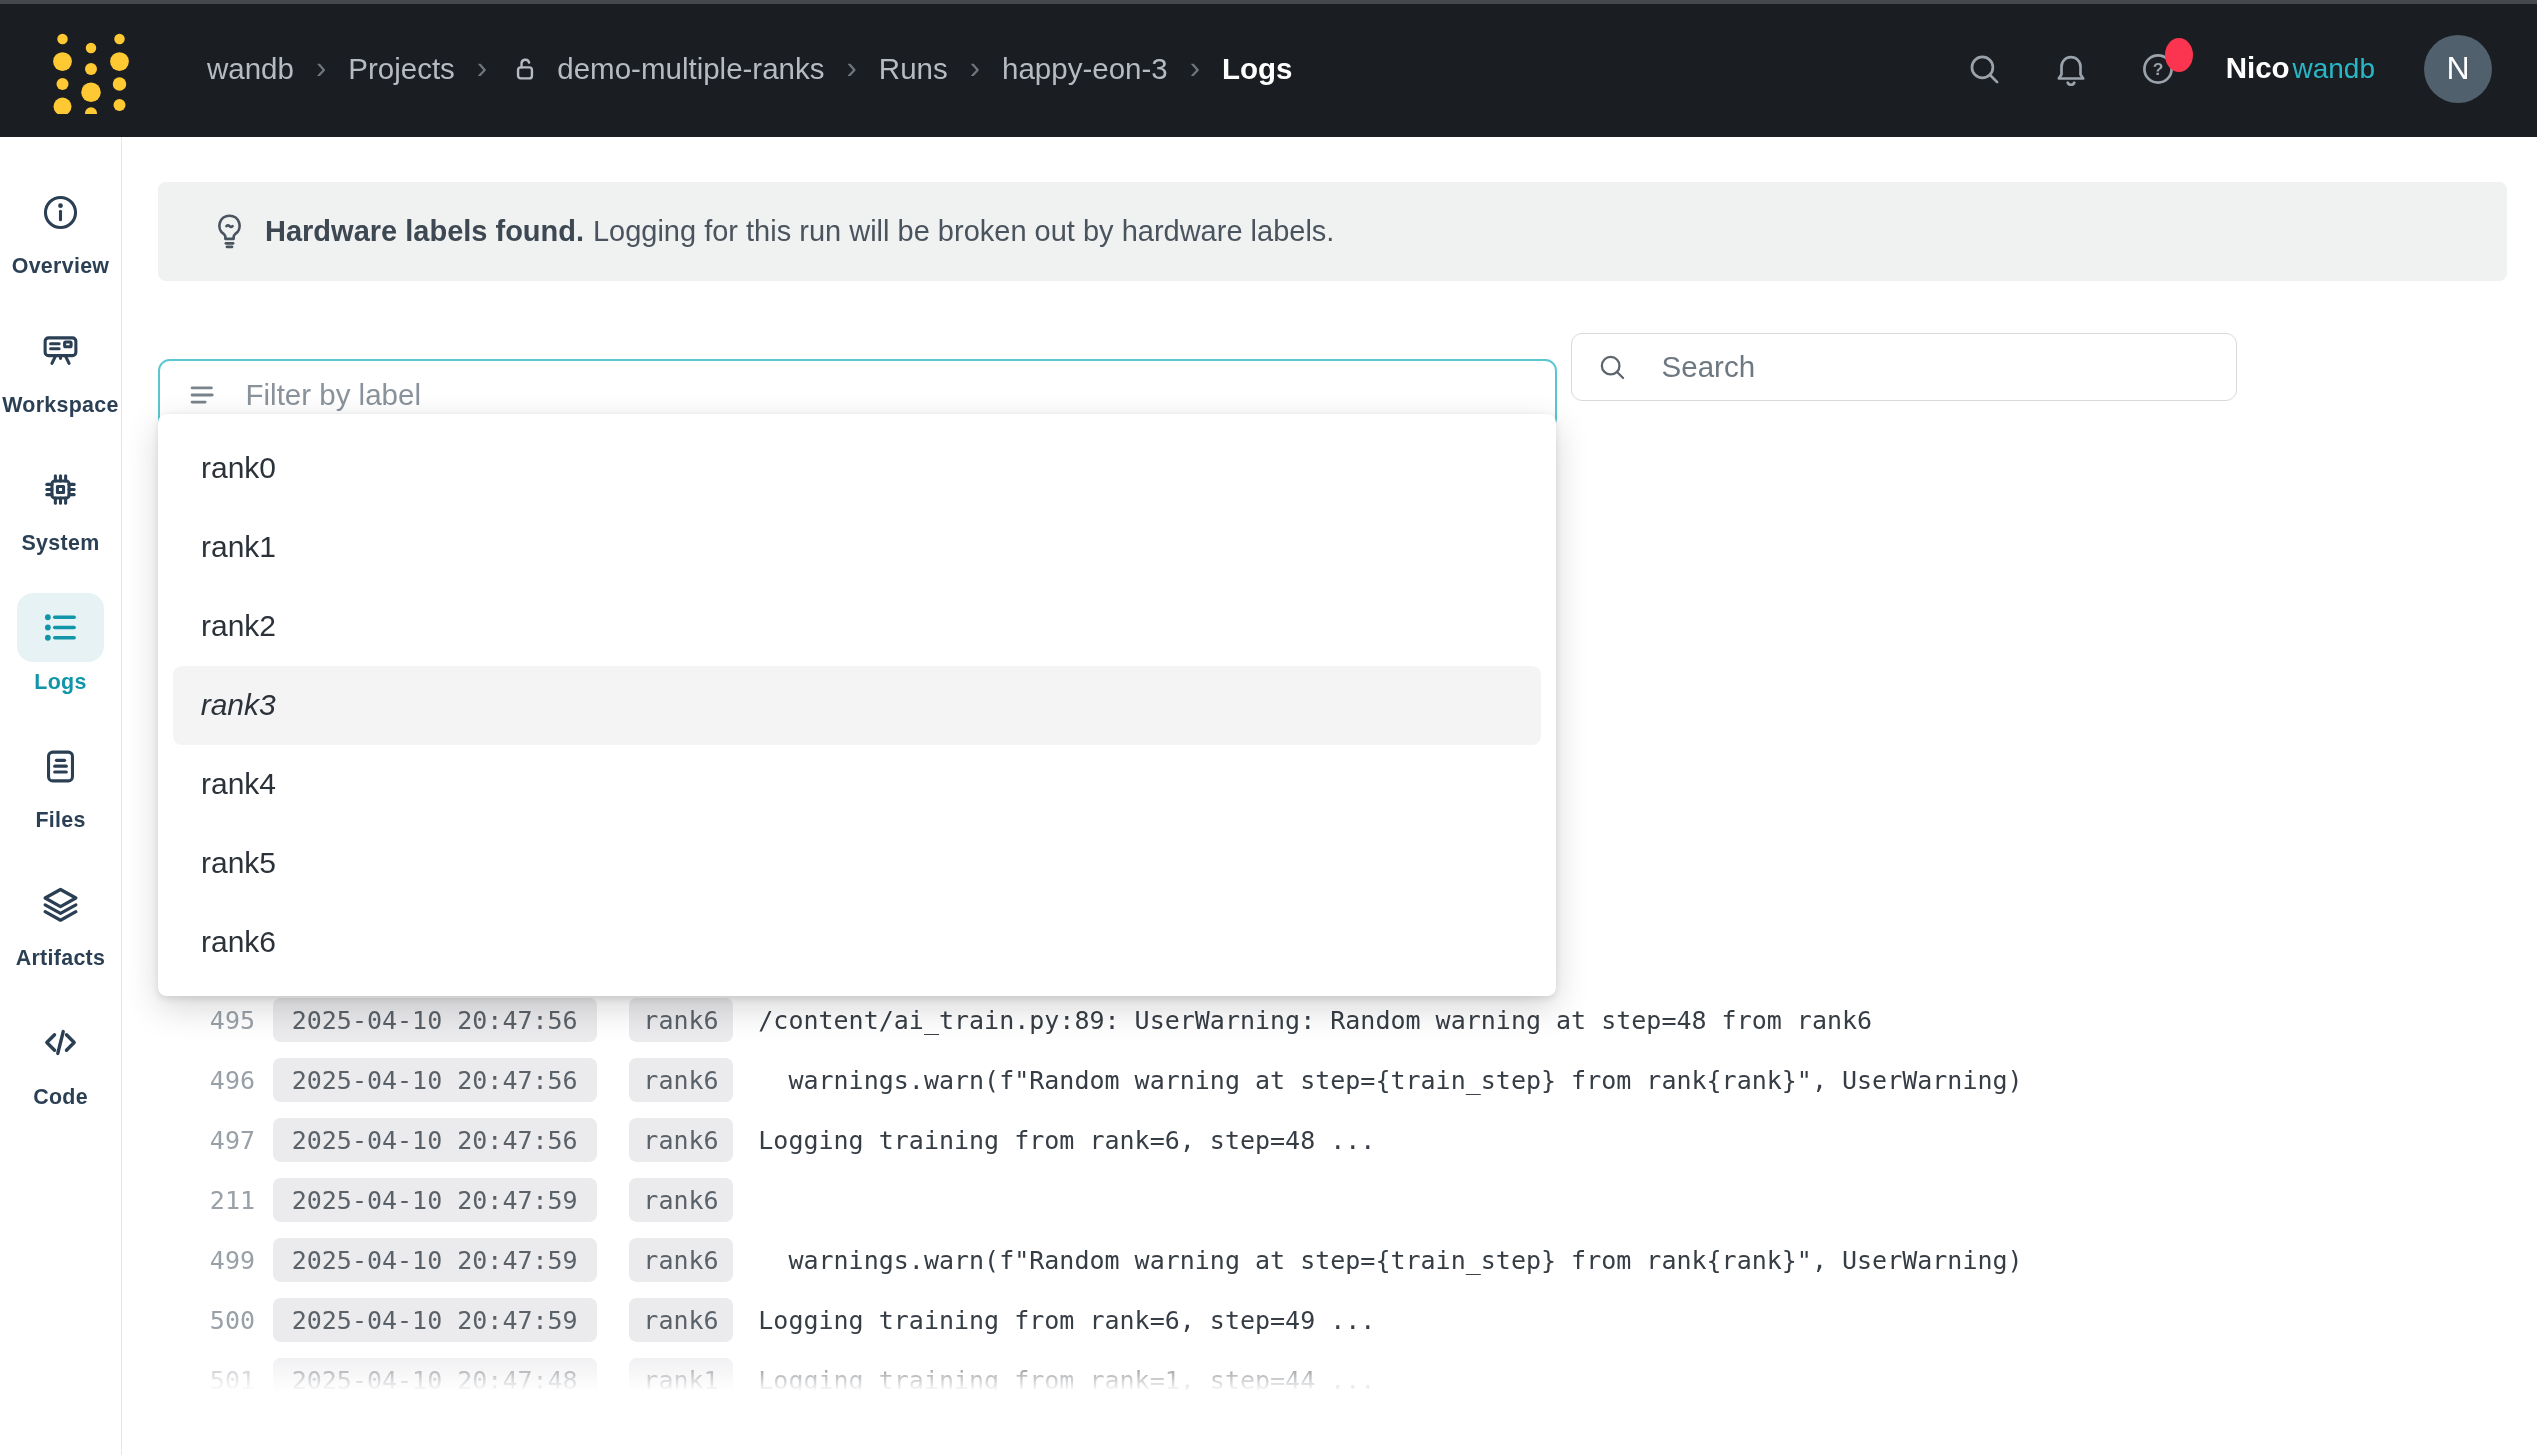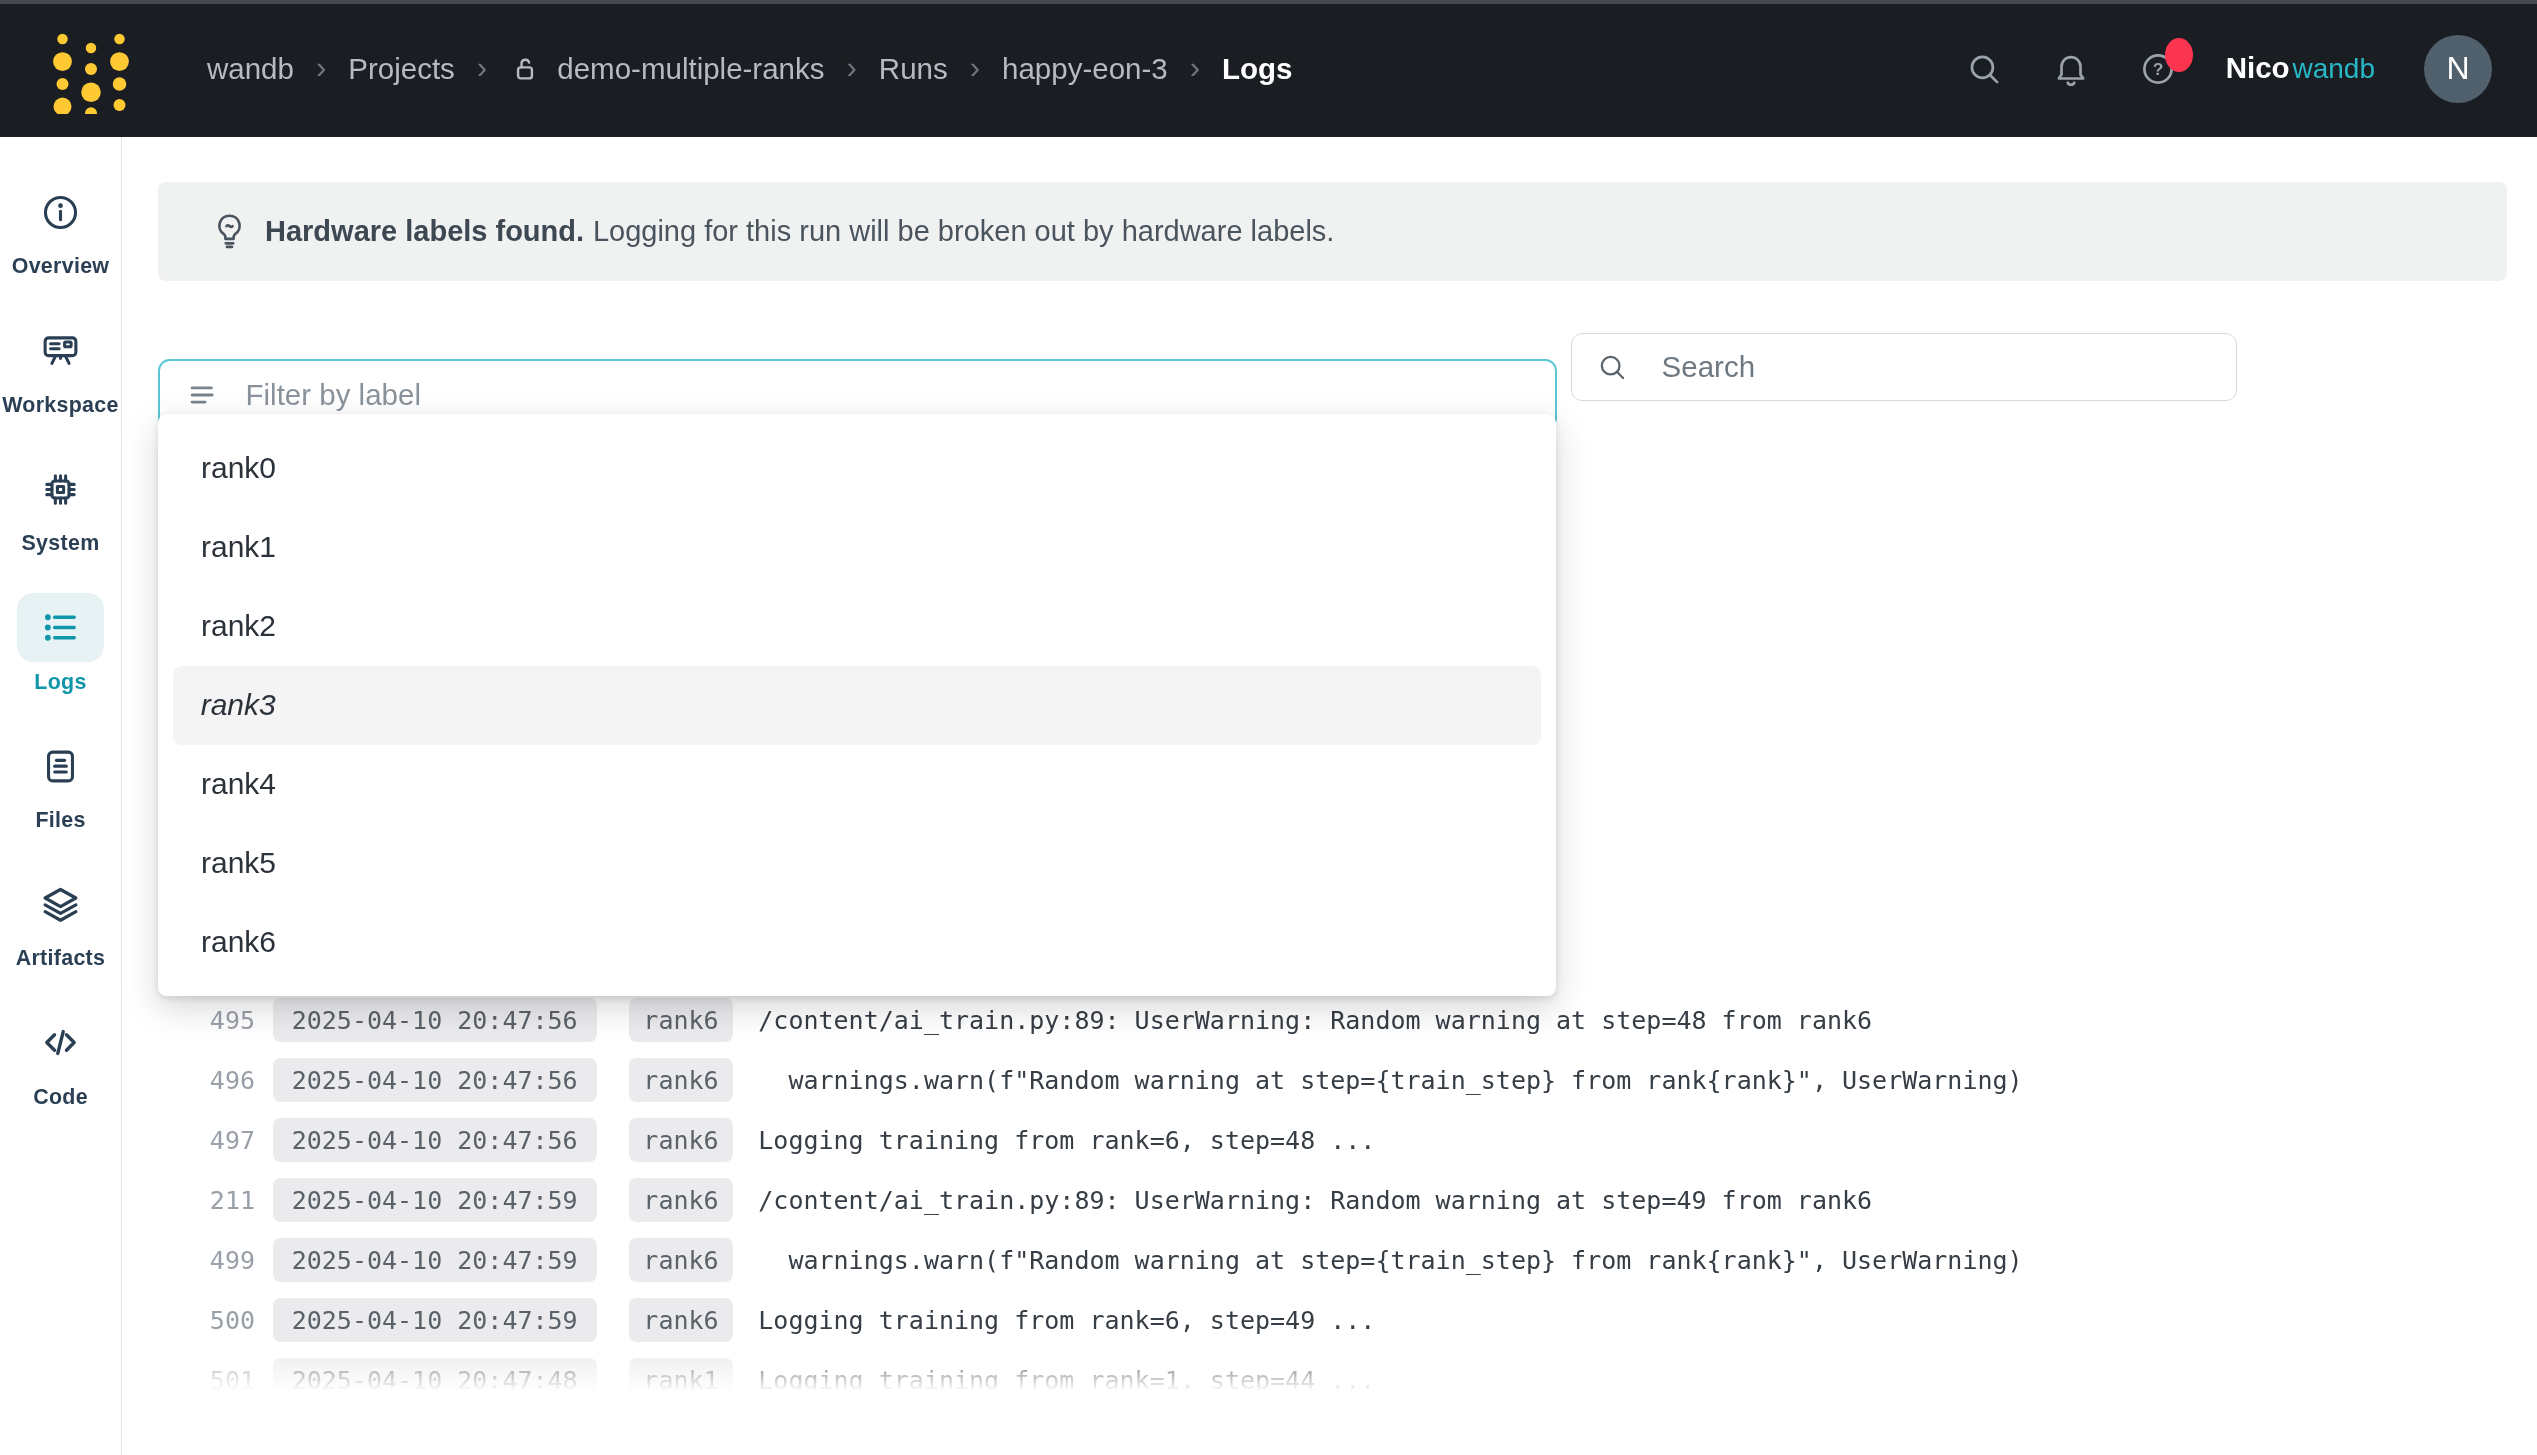--- a/index.html
+++ b/index.html
@@ -323,21 +323,20 @@
       <div class="log-row">
         <span class="lnum">497</span>
         <span class="pill ts">2025-04-10 20:47:56</span>
         <span class="pill rank">rank6</span>
         <span class="lmsg">Logging training from rank=6, step=48 ...</span>
       </div>
       <div class="log-row">
         <span class="lnum">211</span>
         <span class="pill ts">2025-04-10 20:47:59</span>
         <span class="pill rank">rank6</span>
-        <span class="lmsg">/content/ai_train.py:89: UserWarning: Random warning at step=49 from rank6</span>
       </div>
       <div class="log-row">
         <span class="lnum">499</span>
         <span class="pill ts">2025-04-10 20:47:59</span>
         <span class="pill rank">rank6</span>
         <span class="lmsg">  warnings.warn(f"Random warning at step={train_step} from rank{rank}", UserWarning)</span>
       </div>
       <div class="log-row">
         <span class="lnum">500</span>
         <span class="pill ts">2025-04-10 20:47:59</span>

